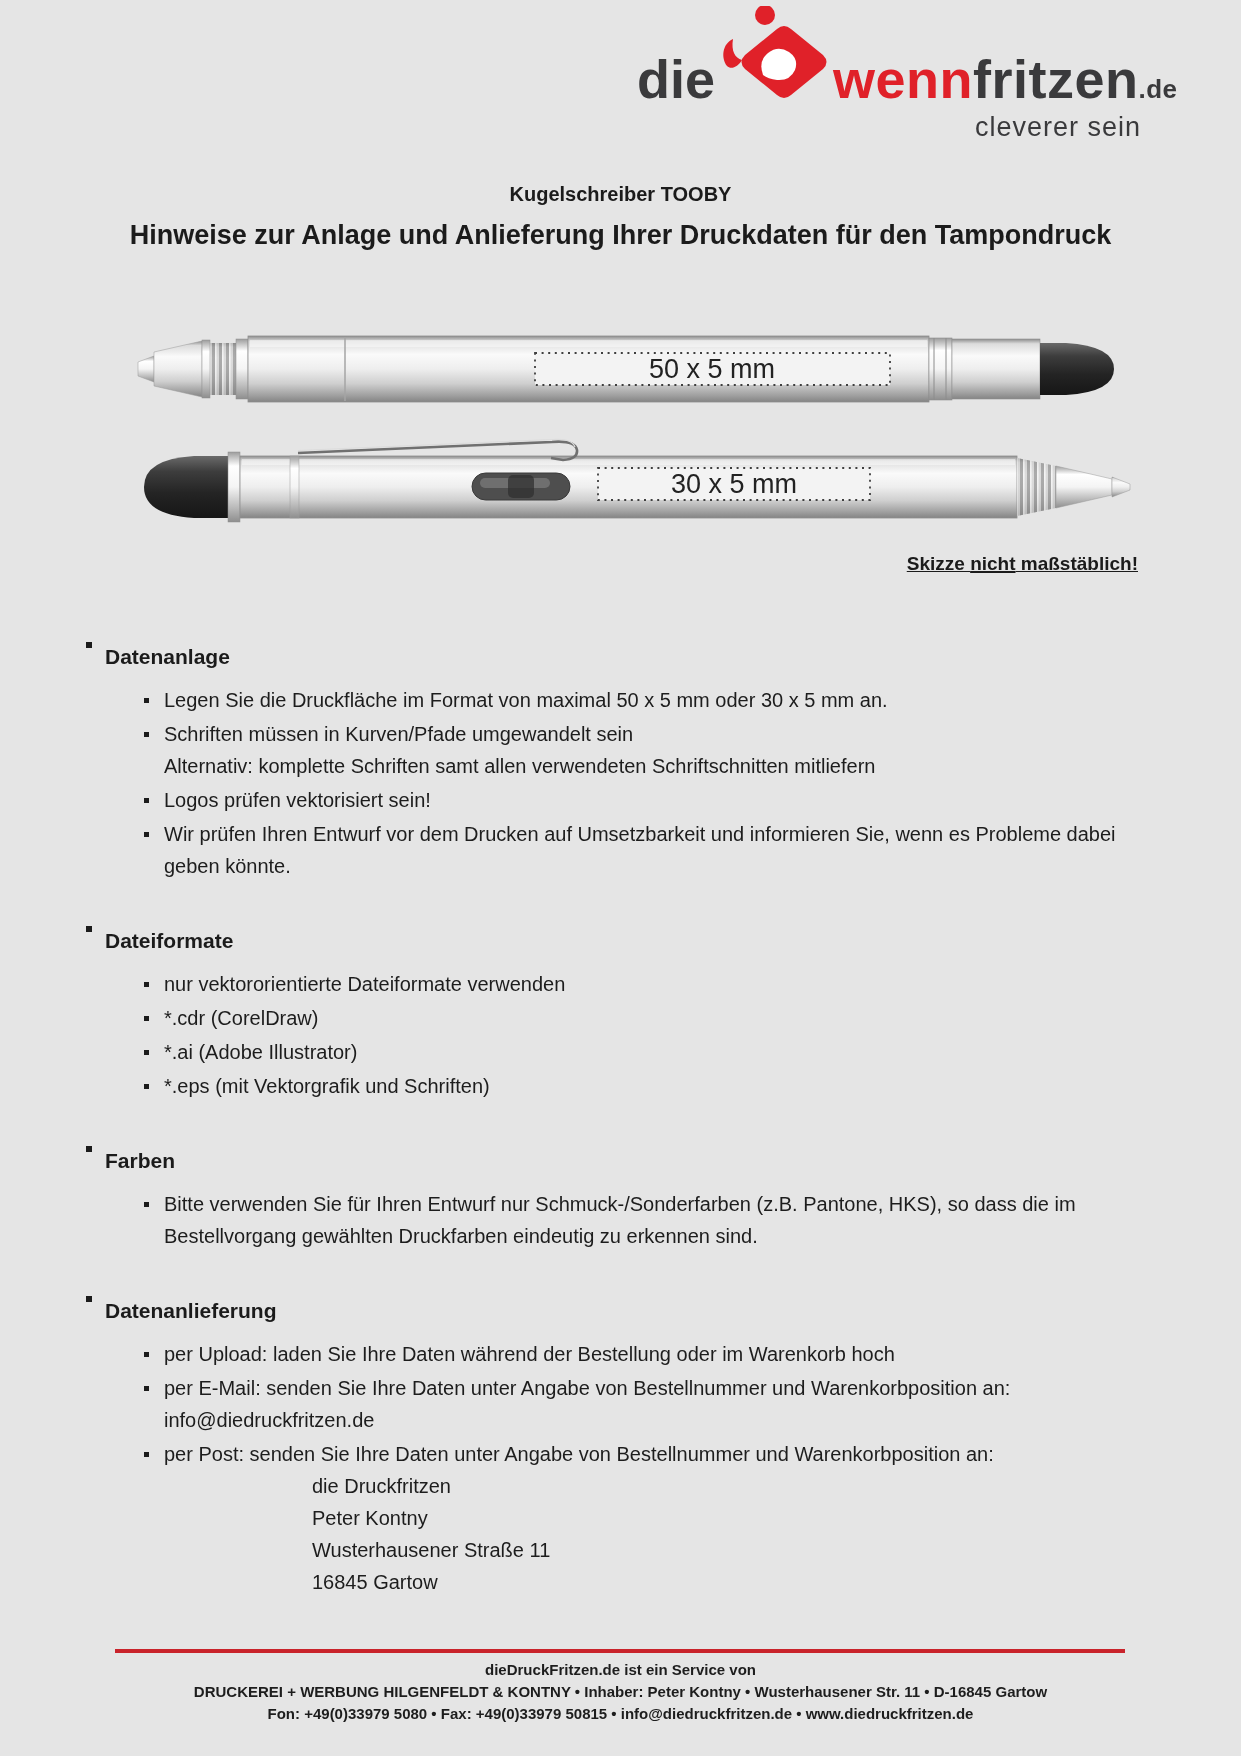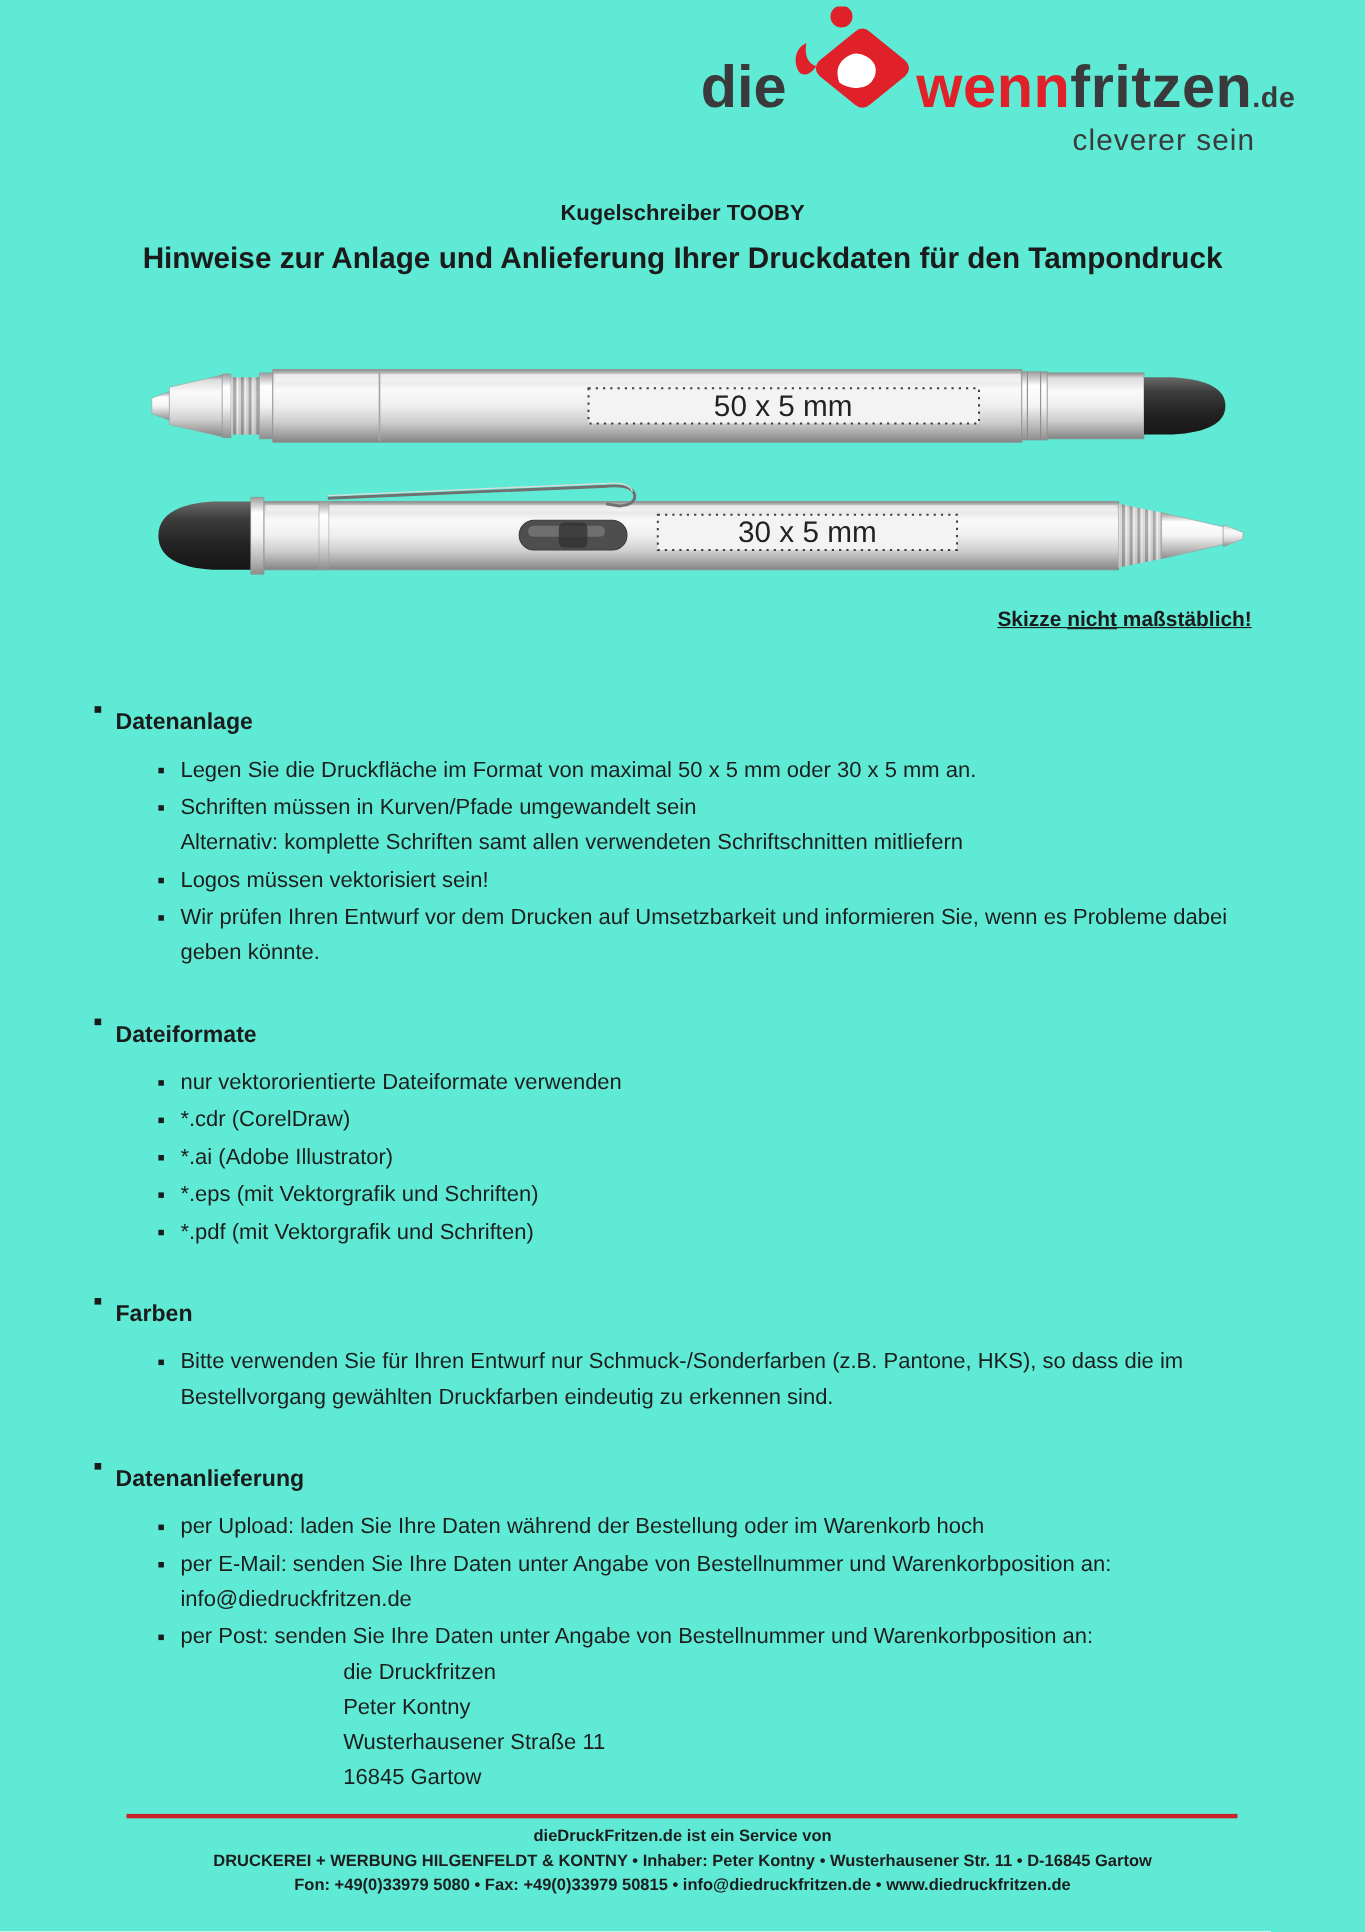--- a/index.html
+++ b/index.html
@@ -1,16 +1,16 @@
 <!DOCTYPE html>
 <html><head>
 <meta charset="utf-8">
 <style>
   html,body{margin:0;padding:0;background:#ffffff;}
-  .page{position:relative;width:1241px;height:1756px;background:#5eead4;overflow:hidden;
+  .page{position:relative;width:1241px;height:1756px;background:#e5e5e5;overflow:hidden;
         font-family:"Liberation Sans",sans-serif;color:#1d1d1d;}
 
   
   .logo{position:absolute;left:637px;top:30px;width:570px;height:120px;}
   .lg-die{position:absolute;left:0;top:22px;font-size:54px;line-height:54px;font-weight:700;color:#3a3a3c;}
   .lg-drop{position:absolute;left:73px;top:-24px;width:124px;height:98px;}
   .lg-words{position:absolute;left:196px;top:22px;font-size:54px;line-height:54px;font-weight:700;
             letter-spacing:.5px;white-space:nowrap;color:#3a3a3c;}
   .lg-red{color:#e02129;}
   .lg-de{font-size:26px;font-weight:700;color:#3a3a3c;}
@@ -162,21 +162,21 @@
           </div>
         <div class="item">
             <span class="sq"></span>
           <div class="itext">
               <div>Schriften müssen in Kurven/Pfade umgewandelt sein</div>
             <div>Alternativ: komplette Schriften samt allen verwendeten Schriftschnitten mitliefern</div>
             </div>
           </div>
         <div class="item">
             <span class="sq"></span>
-          <div class="itext">Logos müssen vektorisiert sein!</div>
+          <div class="itext">Logos prüfen vektorisiert sein!</div>
           </div>
         <div class="item">
             <span class="sq"></span>
           <div class="itext">Wir prüfen Ihren Entwurf vor dem Drucken auf Umsetzbarkeit und informieren Sie, wenn es Probleme dabei geben könnte.</div>
           </div>
       </div>
     </section>
 
     <section class="sec">
       <div class="sec-head">
@@ -192,24 +192,20 @@
             <span class="sq"></span>
           <div class="itext">*.cdr (CorelDraw)</div>
           </div>
         <div class="item">
             <span class="sq"></span>
           <div class="itext">*.ai (Adobe Illustrator)</div>
           </div>
         <div class="item">
             <span class="sq"></span>
           <div class="itext">*.eps (mit Vektorgrafik und Schriften)</div>
-          </div>
-        <div class="item">
-            <span class="sq"></span>
-          <div class="itext">*.pdf (mit Vektorgrafik und Schriften)</div>
           </div>
       </div>
     </section>
 
     <section class="sec">
       <div class="sec-head">
           <span class="sq"></span>
         <h2>Farben</h2>
         </div>
       <div class="items">

